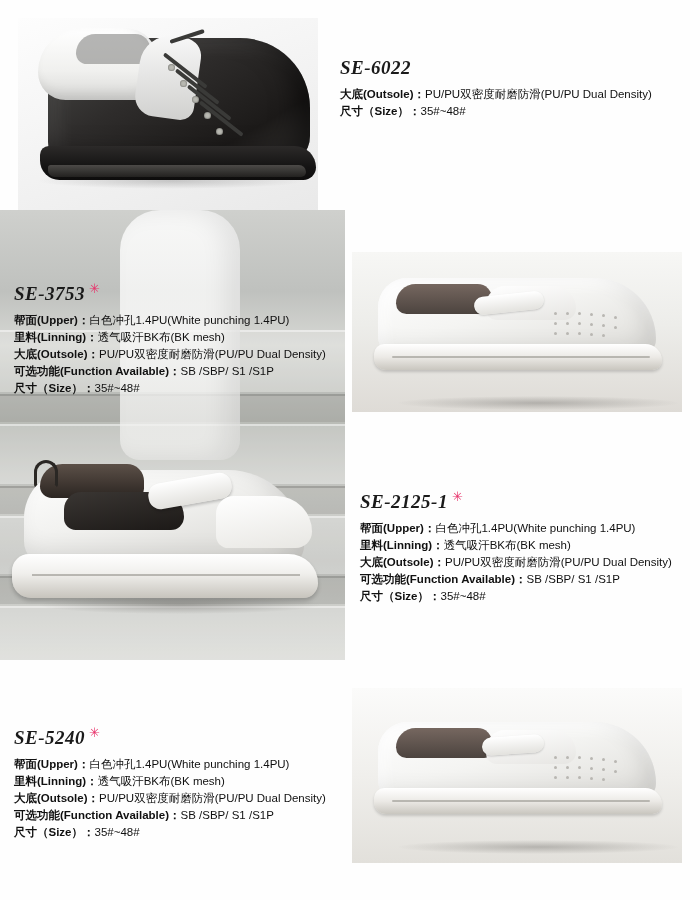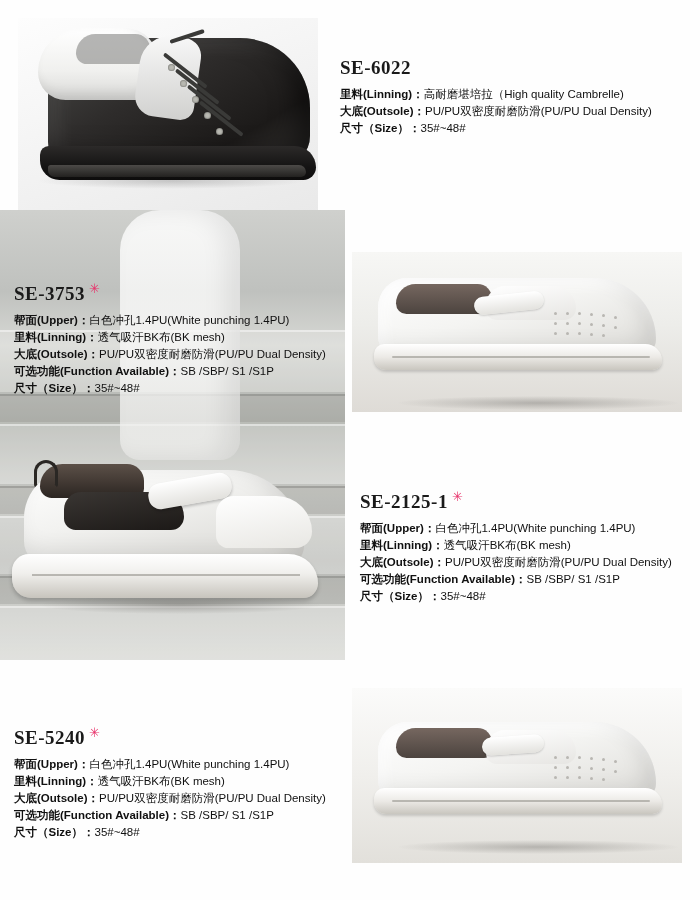--- a/index.html
+++ b/index.html
@@ -32,20 +32,21 @@
     gap: 4px;
     margin-bottom: 9px;
   }
   .model-code {
     font-family: "Liberation Serif", serif;
     font-weight: bold;
     font-size: 19px;
     letter-spacing: 0.5px;
     color: #1a1a1a;
     line-height: 1;
+    font-style: italic;
   }
   .star-icon {
     color: #e8336b;
     font-size: 13px;
     line-height: 1;
     position: relative;
     top: -2px;
   }
   .spec-row {
     font-size: 11.5px;
@@ -417,23 +418,20 @@
     <div class="lace" style="left:170px; top:66px; transform: rotate(38deg);"></div>
     <div class="lace" style="left:182px; top:82px; transform: rotate(38deg);"></div>
     <div class="lace" style="left:152px; top:22px; width:36px; transform: rotate(-18deg);"></div>
     <div class="boot-sole"></div>
     <div class="boot-sole-edge"></div>
   </div>
 
   <div class="product-block" style="left: 340px; top: 58px;">
     <div class="model-line">
       <span class="model-code">SE-6022</span>
-    </div>
-    <div class="spec-row">
-      <span class="spec-label">里料(Linning)：</span><span class="spec-value">高耐磨堪培拉（High quality Cambrelle)</span>
     </div>
     <div class="spec-row">
       <span class="spec-label">大底(Outsole)：</span><span class="spec-value">PU/PU双密度耐磨防滑(PU/PU Dual Density)</span>
     </div>
     <div class="spec-row">
       <span class="spec-label">尺寸（Size）：</span><span class="spec-value">35#~48#</span>
     </div>
   </div>
 
   <div class="photo" id="photo-se3003">

